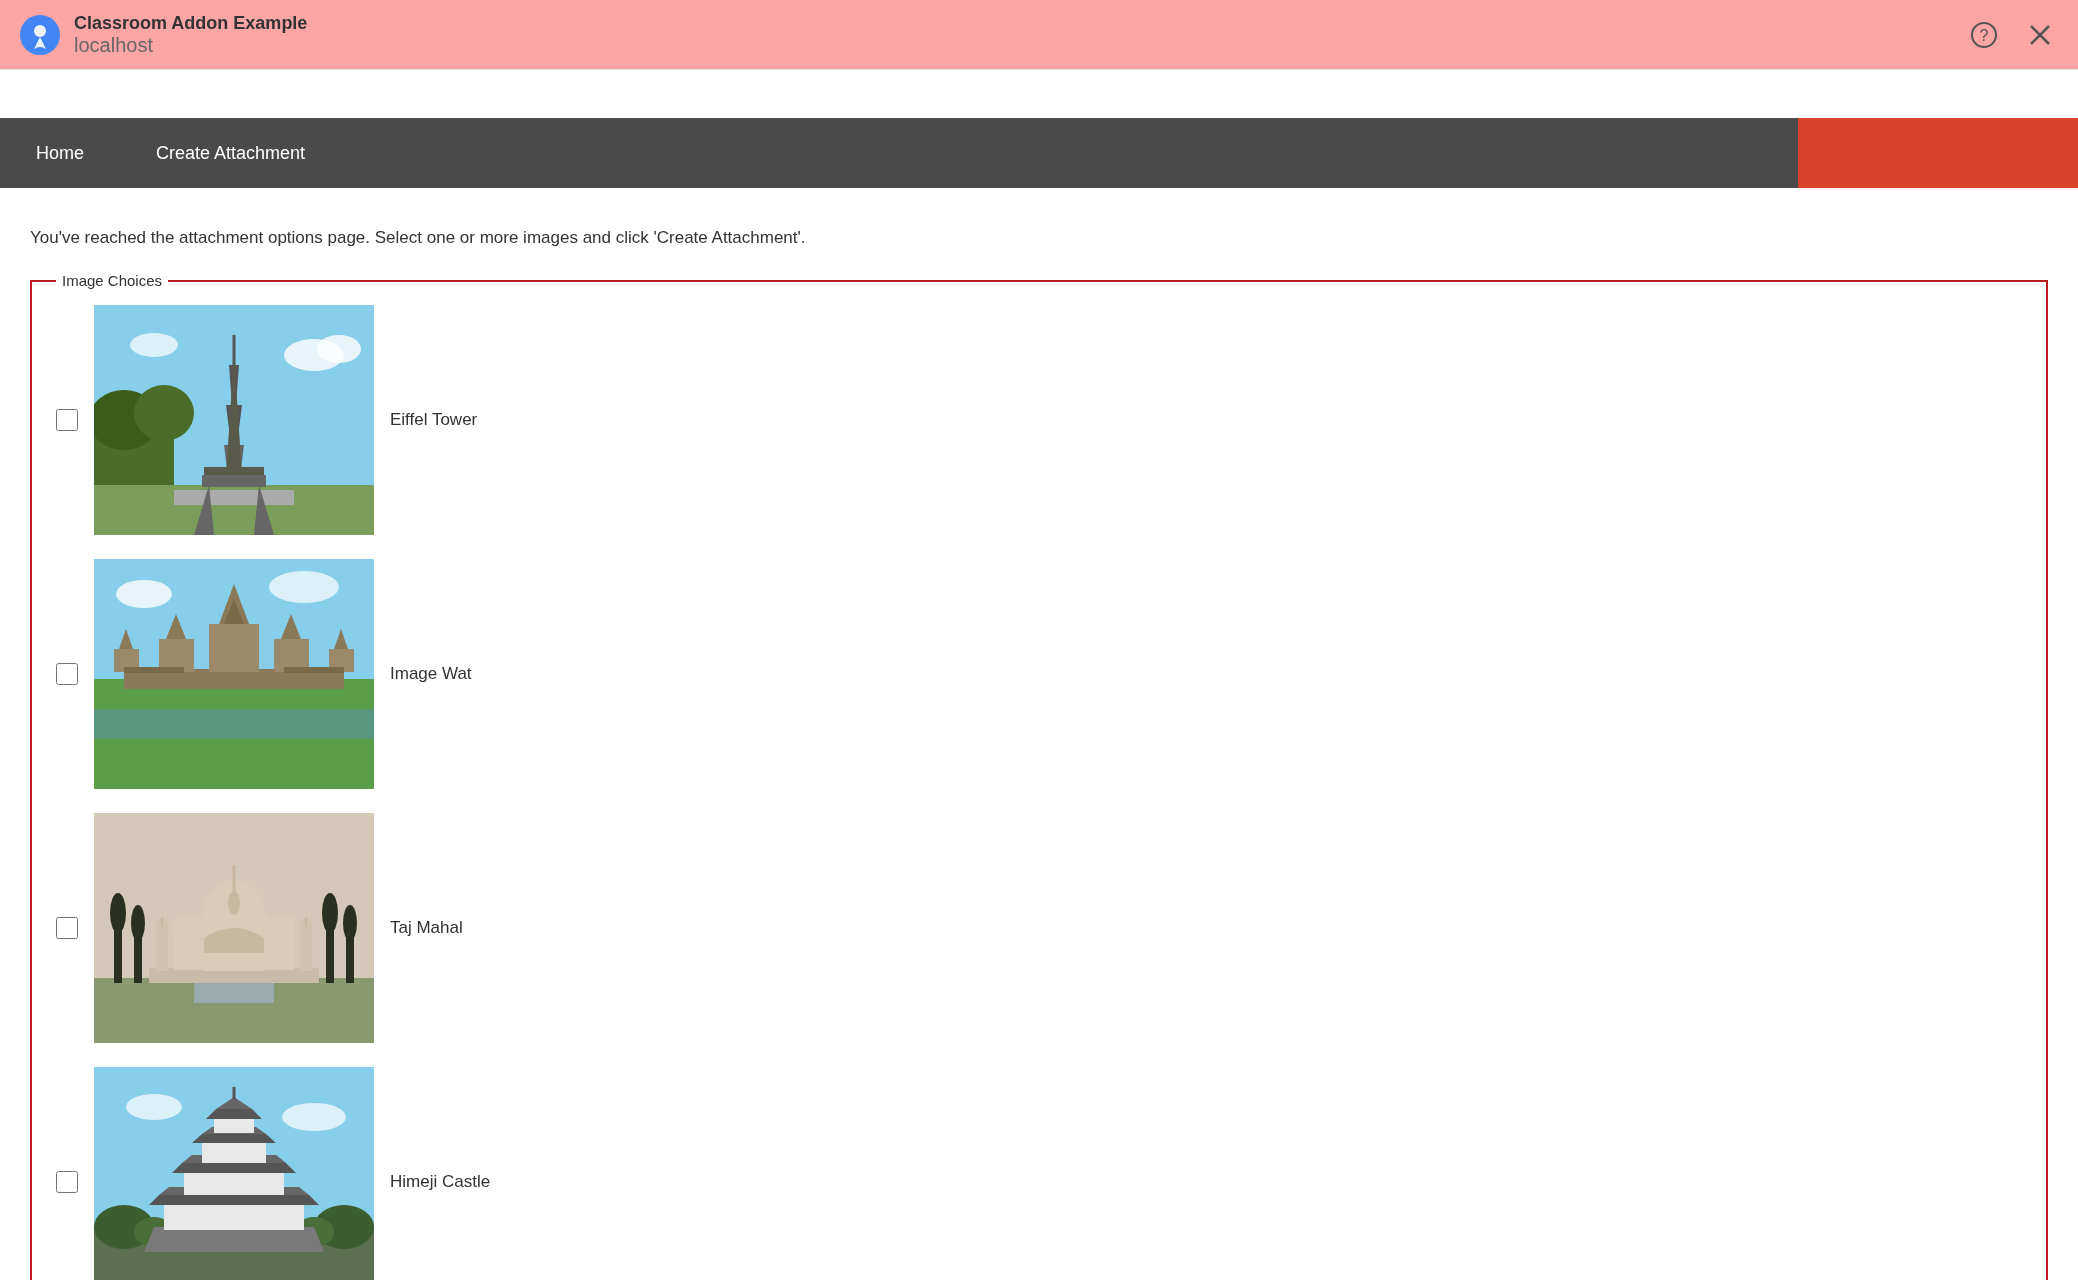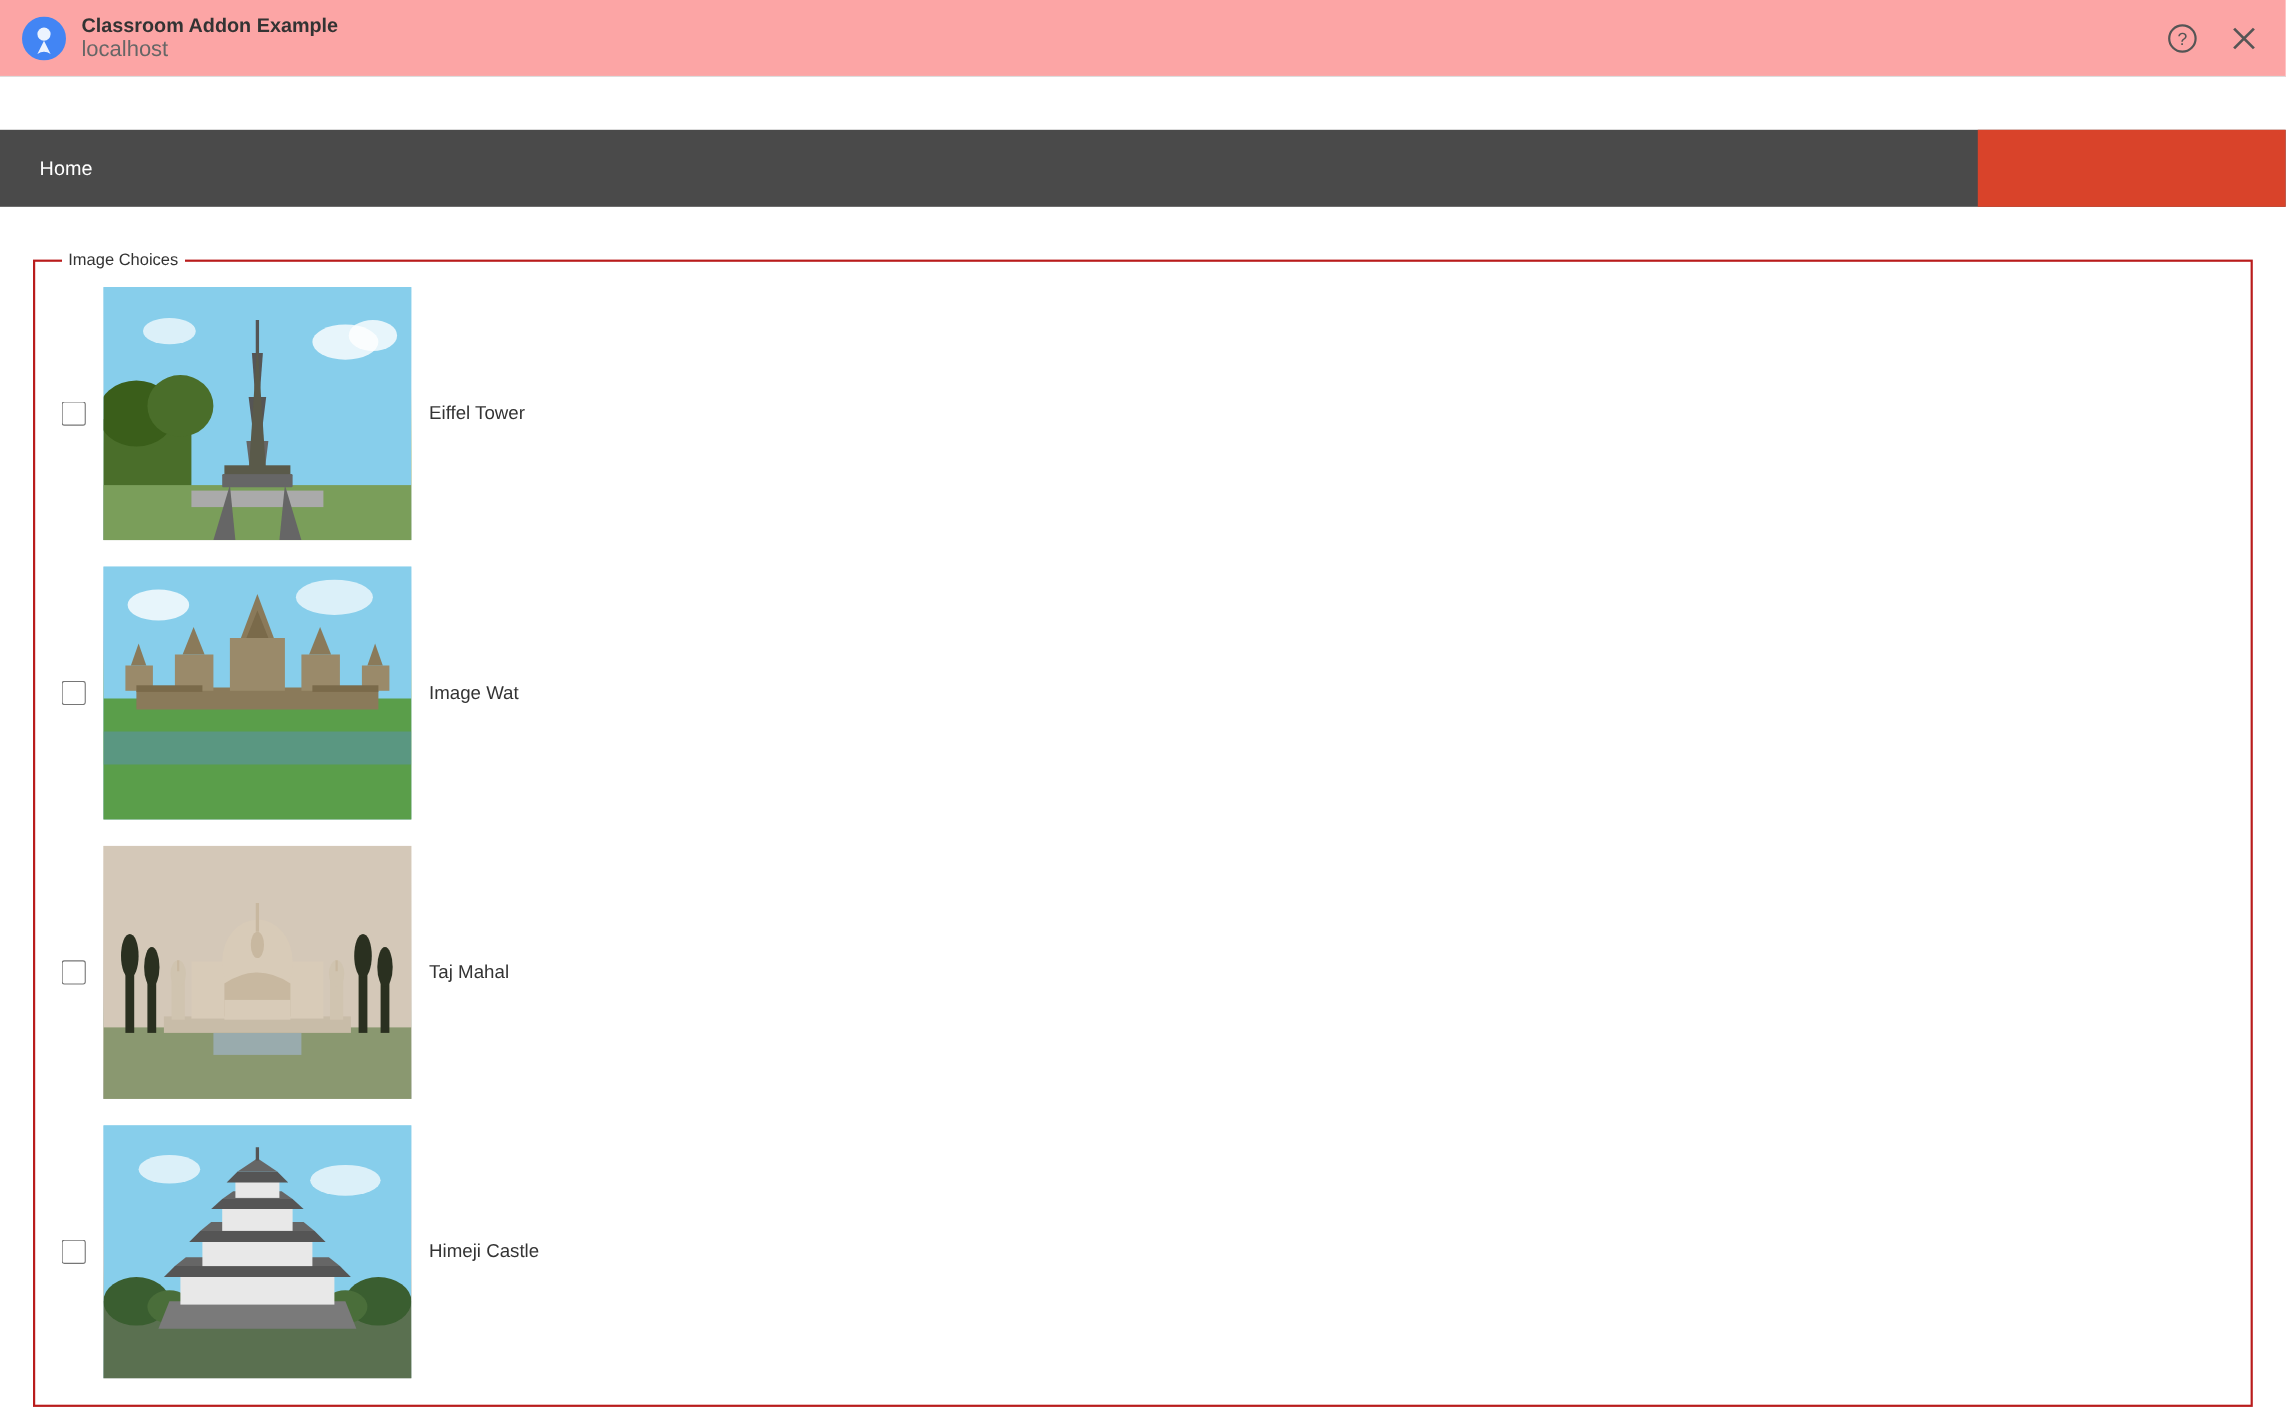--- a/index.html
+++ b/index.html
@@ -256,25 +256,27 @@
       <svg width="24" height="24" viewBox="0 0 24 24" fill="none" xmlns="http://www.w3.org/2000/svg">
         <line x1="3" y1="3" x2="21" y2="21" stroke="#555" stroke-width="2.5"></line>
         <line x1="21" y1="3" x2="3" y2="21" stroke="#555" stroke-width="2.5"></line>
       </svg>
     </button>
   </div>
 </div>
 
 <nav class="nav-bar">
   <a class="nav-item">Home</a>
+  <a class="nav-item">Create Attachment</a>
   <div class="nav-spacer"></div>
   <div class="nav-action-btn"></div>
 </nav>
 
 <div class="main-content">
+  <p class="description">You've reached the attachment options page. Select one or more images and click 'Create Attachment'.</p>
 
   <fieldset class="image-choices-fieldset">
     <legend class="image-choices-legend">Image Choices</legend>
     <div class="image-grid">
 
       <div class="image-item">
         <input type="checkbox" id="chk-eiffel" style="">
         <div class="image-placeholder eiffel-tower-img">
           
           <svg width="280" height="230" viewBox="0 0 280 230" xmlns="http://www.w3.org/2000/svg">

